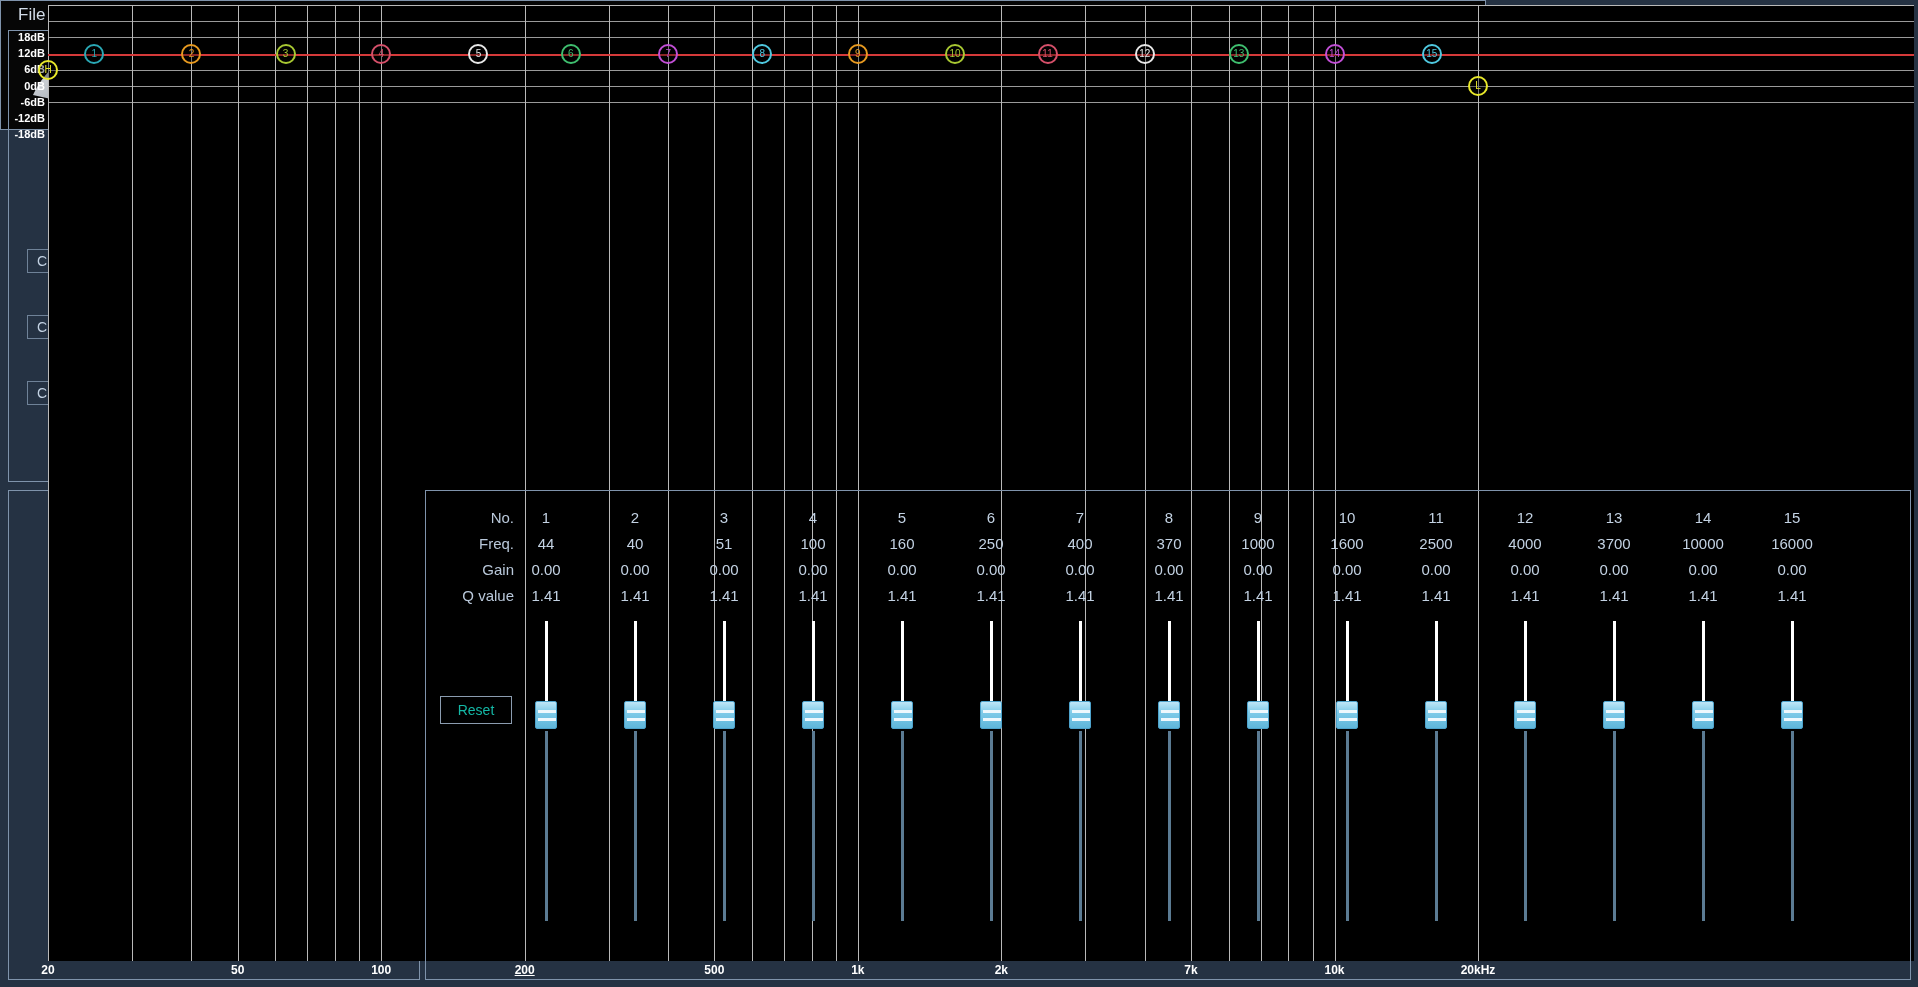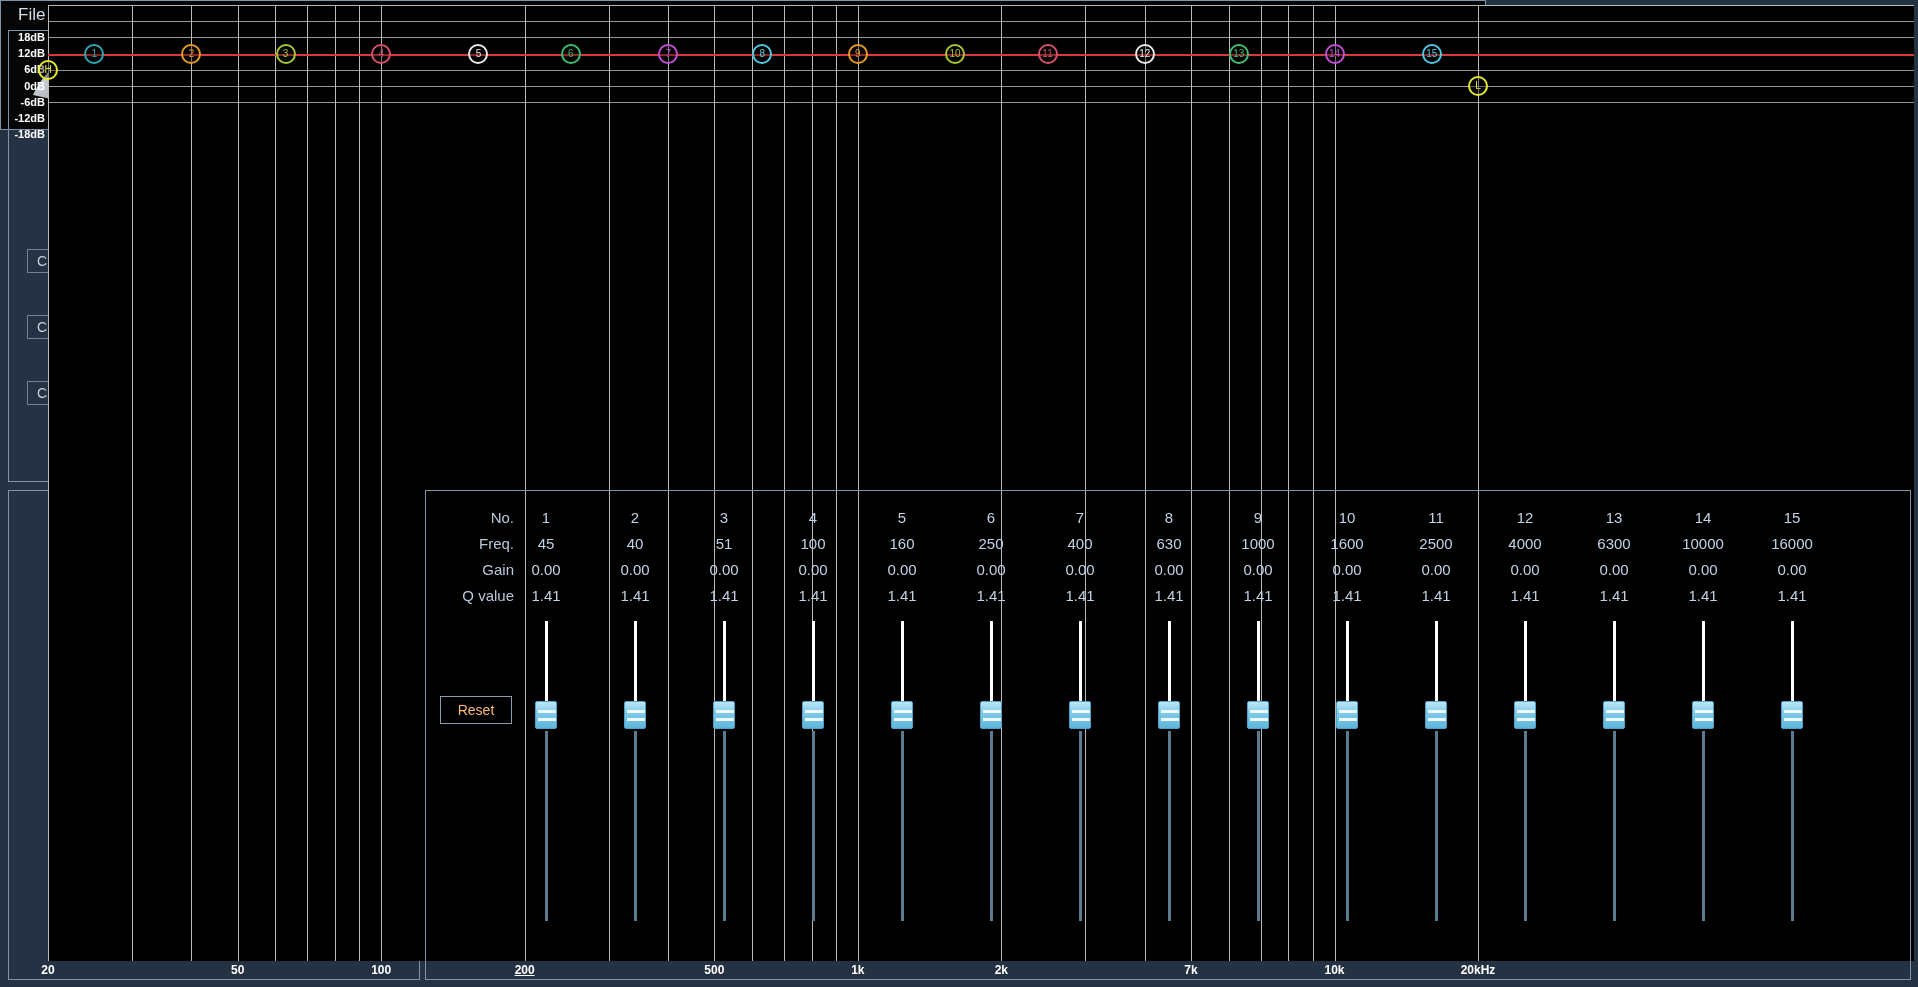--- a/index.html
+++ b/index.html
@@ -122,21 +122,21 @@
     display: flex; align-items: center; justify-content: center; font-size: 10px;
     transform: translate(-50%,-50%); background: rgba(0,0,0,0.35);
   }
 
   
   #panel-eq { left: 425px; top: 490px; width: 1486px; height: 490px; }
   .eq-rowlabel { position: absolute; left: 18px; width: 70px; text-align: right; font-size: 15px; color: #b9c8da; }
   .eq-cell { position: absolute; font-size: 15px; color: #c3d2e3; text-align: center; transform: translateX(-50%); }
   .reset-btn {
     position: absolute; left: 14px; width: 72px; height: 28px; border: 1px solid #8b9cb0;
-    background: transparent; color: #fdba74; font-size: 14px; cursor: pointer;
+    background: transparent; color: #14b8a6; font-size: 14px; cursor: pointer;
     font-family: "Liberation Sans", sans-serif;
   }
   .eq-slider { position: absolute; width: 24px; }
   .eq-track-top { position: absolute; left: 11px; top: 0; width: 3px; background: #ffffff; }
   .eq-track-bot { position: absolute; left: 11px; width: 3px; background: #5b7b93; }
   .eq-knob {
     position: absolute; left: 1px; width: 22px; height: 28px; border-radius: 2px;
     background: linear-gradient(180deg,#bfe6f7 0%,#7fcbe9 40%,#5fb6da 100%);
     border: 1px solid #4ea3cc;
   }
@@ -843,33 +843,33 @@
       <div class="eq-cell" style="left: 565px; top: 18px;">6</div>
       <div class="eq-cell" style="left: 654px; top: 18px;">7</div>
       <div class="eq-cell" style="left: 743px; top: 18px;">8</div>
       <div class="eq-cell" style="left: 832px; top: 18px;">9</div>
       <div class="eq-cell" style="left: 921px; top: 18px;">10</div>
       <div class="eq-cell" style="left: 1010px; top: 18px;">11</div>
       <div class="eq-cell" style="left: 1099px; top: 18px;">12</div>
       <div class="eq-cell" style="left: 1188px; top: 18px;">13</div>
       <div class="eq-cell" style="left: 1277px; top: 18px;">14</div>
       <div class="eq-cell" style="left: 1366px; top: 18px;">15</div>
-      <div class="eq-cell" style="left: 120px; top: 44px;">45</div>
+      <div class="eq-cell" style="left: 120px; top: 44px;">44</div>
       <div class="eq-cell" style="left: 209px; top: 44px;">40</div>
       <div class="eq-cell" style="left: 298px; top: 44px;">51</div>
       <div class="eq-cell" style="left: 387px; top: 44px;">100</div>
       <div class="eq-cell" style="left: 476px; top: 44px;">160</div>
       <div class="eq-cell" style="left: 565px; top: 44px;">250</div>
       <div class="eq-cell" style="left: 654px; top: 44px;">400</div>
-      <div class="eq-cell" style="left: 743px; top: 44px;">630</div>
+      <div class="eq-cell" style="left: 743px; top: 44px;">370</div>
       <div class="eq-cell" style="left: 832px; top: 44px;">1000</div>
       <div class="eq-cell" style="left: 921px; top: 44px;">1600</div>
       <div class="eq-cell" style="left: 1010px; top: 44px;">2500</div>
       <div class="eq-cell" style="left: 1099px; top: 44px;">4000</div>
-      <div class="eq-cell" style="left: 1188px; top: 44px;">6300</div>
+      <div class="eq-cell" style="left: 1188px; top: 44px;">3700</div>
       <div class="eq-cell" style="left: 1277px; top: 44px;">10000</div>
       <div class="eq-cell" style="left: 1366px; top: 44px;">16000</div>
       <div class="eq-cell" style="left: 120px; top: 70px;">0.00</div>
       <div class="eq-cell" style="left: 209px; top: 70px;">0.00</div>
       <div class="eq-cell" style="left: 298px; top: 70px;">0.00</div>
       <div class="eq-cell" style="left: 387px; top: 70px;">0.00</div>
       <div class="eq-cell" style="left: 476px; top: 70px;">0.00</div>
       <div class="eq-cell" style="left: 565px; top: 70px;">0.00</div>
       <div class="eq-cell" style="left: 654px; top: 70px;">0.00</div>
       <div class="eq-cell" style="left: 743px; top: 70px;">0.00</div>

